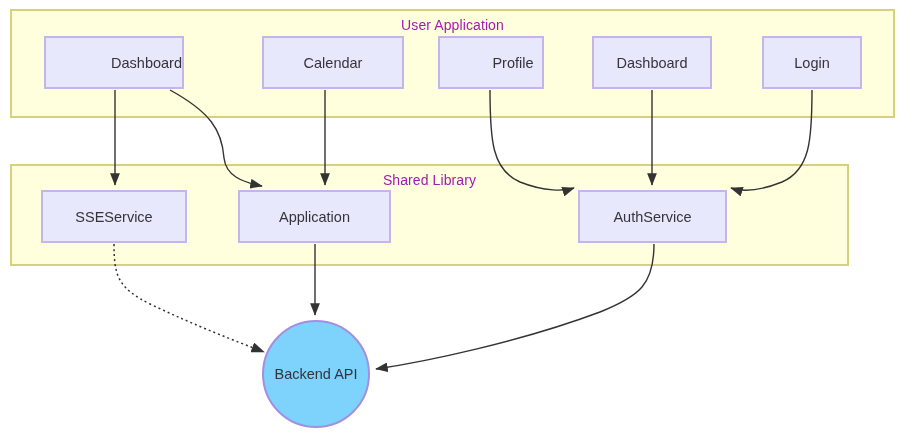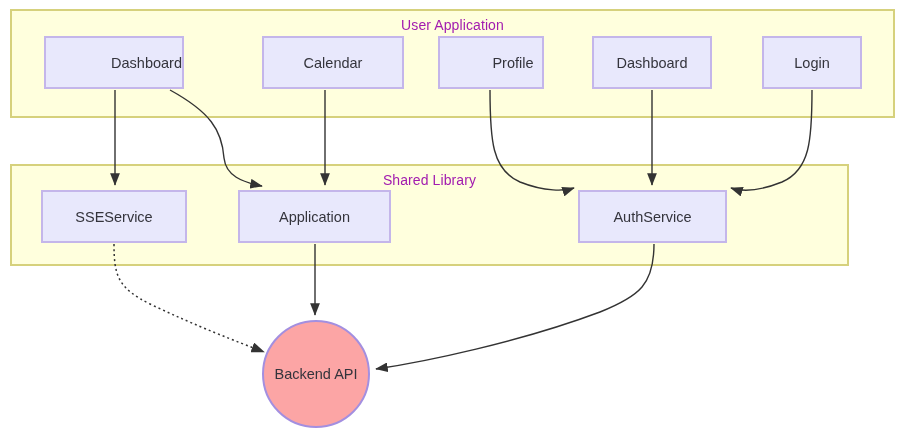--- a/index.html
+++ b/index.html
@@ -37,21 +37,21 @@
     border: 2px solid #c4b6ea;
     box-sizing: border-box;
     display: flex;
     align-items: center;
     justify-content: center;
     font-size: 14.5px;
     color: #34343c;
   }
   .node-circle {
     position: absolute;
-    background: #fca5a5;
+    background: #7dd3fc;
     border: 2px solid #a38fe0;
     border-radius: 50%;
     box-sizing: border-box;
     display: flex;
     align-items: center;
     justify-content: center;
     font-size: 14.5px;
     color: #34343c;
   }
   #edge-layer {

